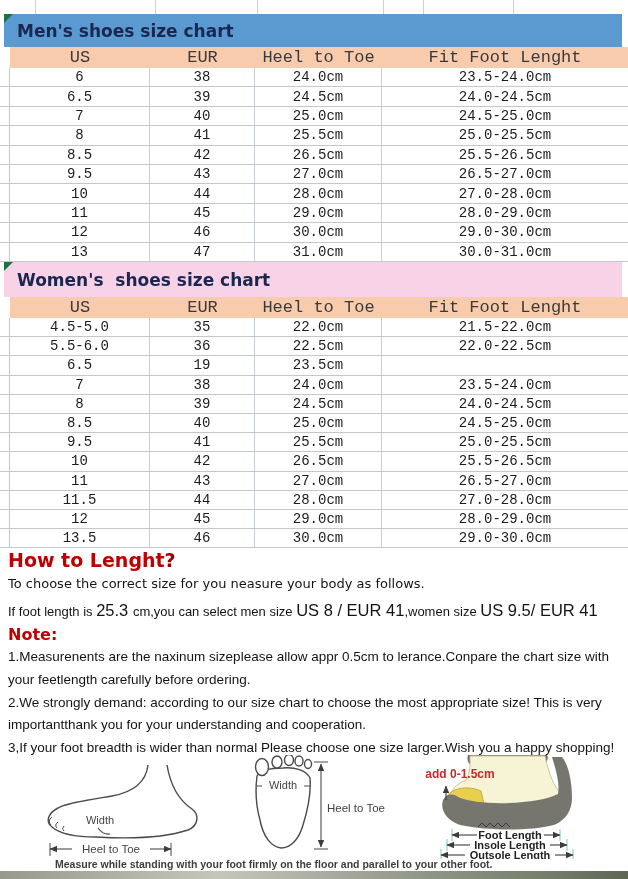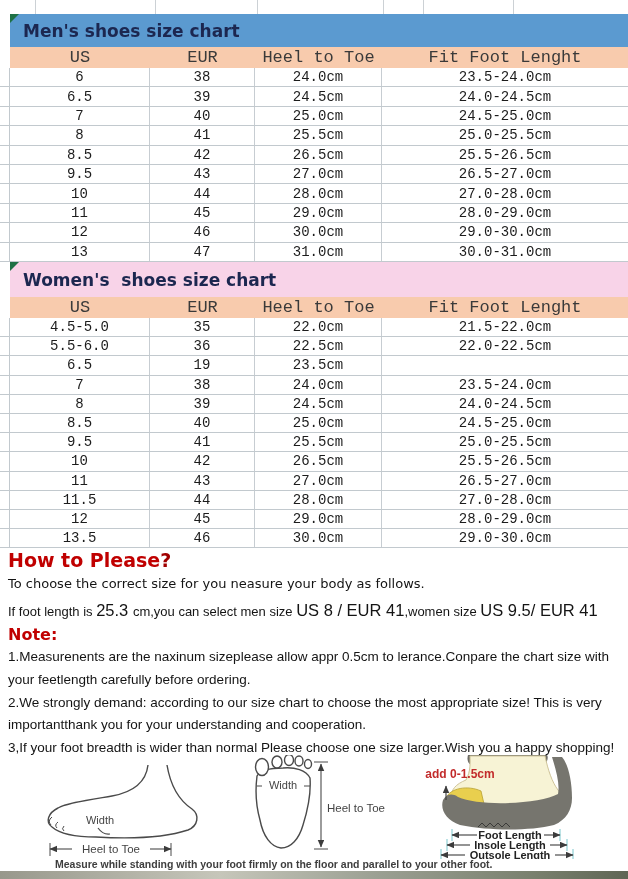--- a/index.html
+++ b/index.html
@@ -1,21 +1,21 @@
 <!DOCTYPE html>
 <html><head>
 <meta charset="utf-8">
 <style>
   html,body{margin:0;padding:0;}
   #sheet{position:relative;width:628px;height:879px;background:#ffffff;overflow:hidden;
          font-family:"Liberation Sans",sans-serif;}
   
   .vline{position:absolute;top:0;height:14px;width:1px;background:#ccd1d5;}
   
-  .band{position:absolute;left:10px;width:618px;display:flex;align-items:center;}
+  .band{position:absolute;left:4px;width:618px;display:flex;align-items:center;}
   .band-blue{top:14px;height:33px;background:#5b9ad0;}
   .band-pink{top:262px;height:35px;background:#f8d3e8;}
   .band .tri{position:absolute;left:0;top:0;width:0;height:0;
              border-top:9px solid #1e7145;border-right:9px solid transparent;}
   .band-title{padding-left:13px;font-family:"DejaVu Sans",sans-serif;font-weight:bold;
               font-size:17px;color:#1c2750;white-space:pre;}
   
   .table{position:absolute;left:0;width:628px;font-family:"Liberation Mono","DejaVu Sans Mono",monospace;}
   #men-table{top:47px;}
   #women-table{top:297px;}
@@ -239,21 +239,21 @@
           <span class="gut"></span>
           <span class="td c0">13.5</span>
           <span class="td c1">46</span>
           <span class="td c2">30.0cm</span>
           <span class="td c3">29.0-30.0cm</span>
         </div>
       </div>
     </div>
 
   <div id="measure">
-    <div class="h-measure"><span>How to Please</span><span class="qmark">?</span></div>
+    <div class="h-measure"><span>How to Lenght</span><span class="qmark">?</span></div>
     <div class="intro">To choose the correct size for you neasure your body as follows.</div>
     <div id="sizeline"><span class="seg">If foot length is </span><span class="seg lg">25.3 </span><span class="seg">cm,you can select men size </span><span class="seg lg">US 8 / EUR 41</span><span class="seg">,women size </span><span class="seg lg">US 9.5/ EUR 41</span></div>
     <div class="note-label">Note:</div>
     <div id="notes">
         <div class="note-line">1.Measurenents are the naxinum sizeplease allow appr 0.5cm to lerance.Conpare the chart size with</div>
         <div class="note-line"> your feetlength carefully before ordering.</div>
         <div class="note-line">2.We strongly demand: according to our size chart to choose the most appropriate size! This is very</div>
         <div class="note-line">importantthank you for your understanding and cooperation.</div>
         <div class="note-line">3,If your foot breadth is wider than normal Please choose one size larger.Wish you a happy shopping!</div>
       </div>

